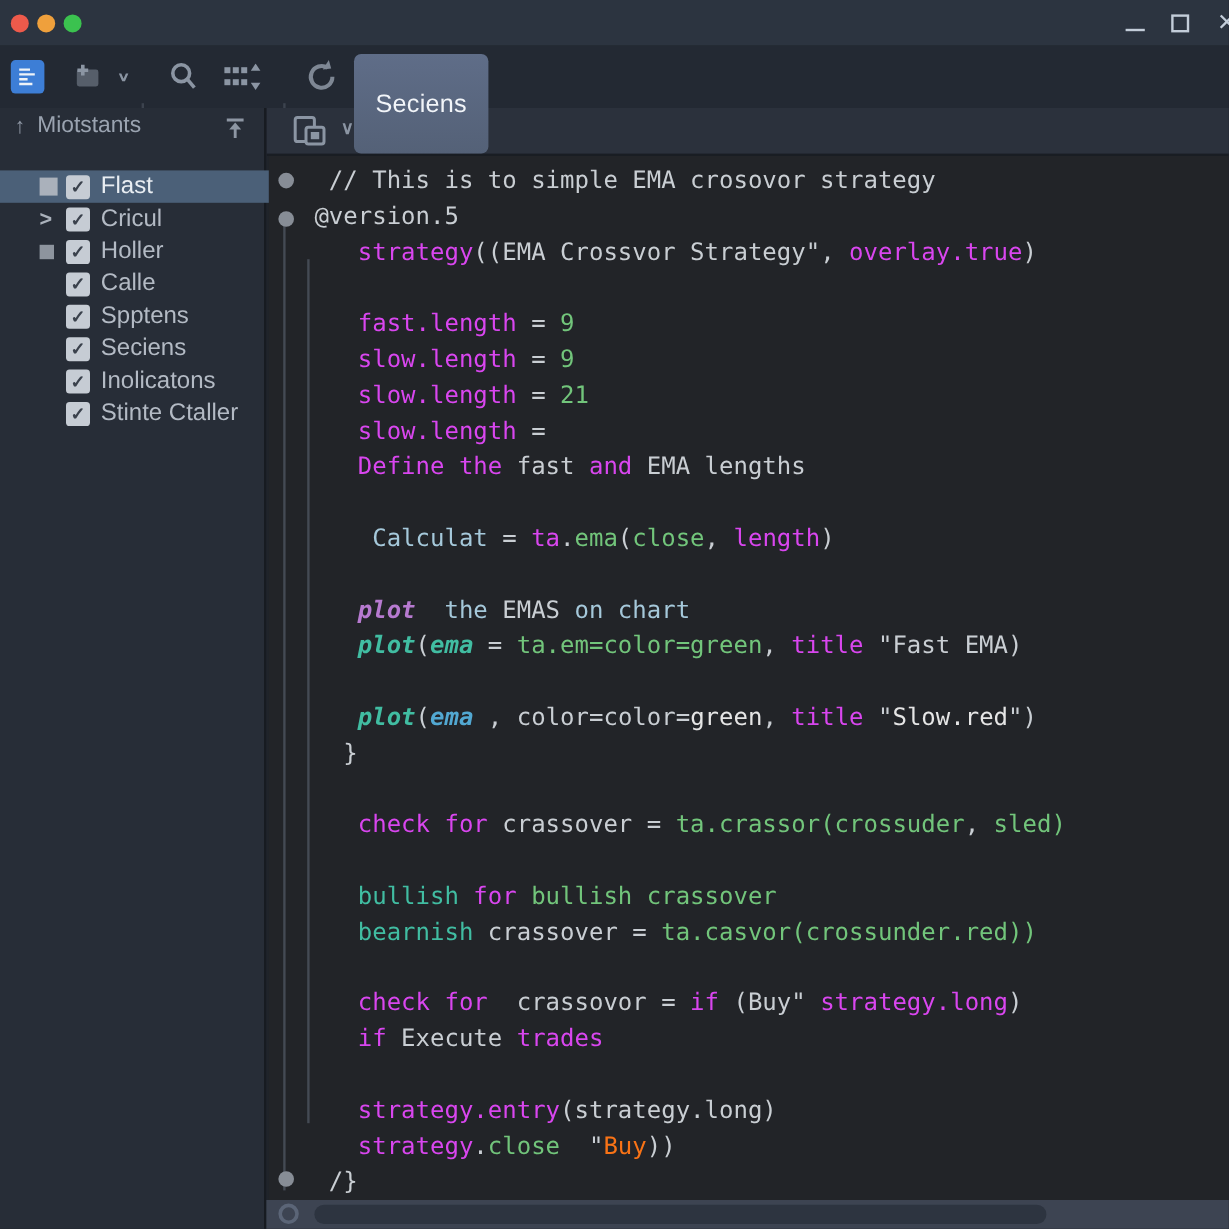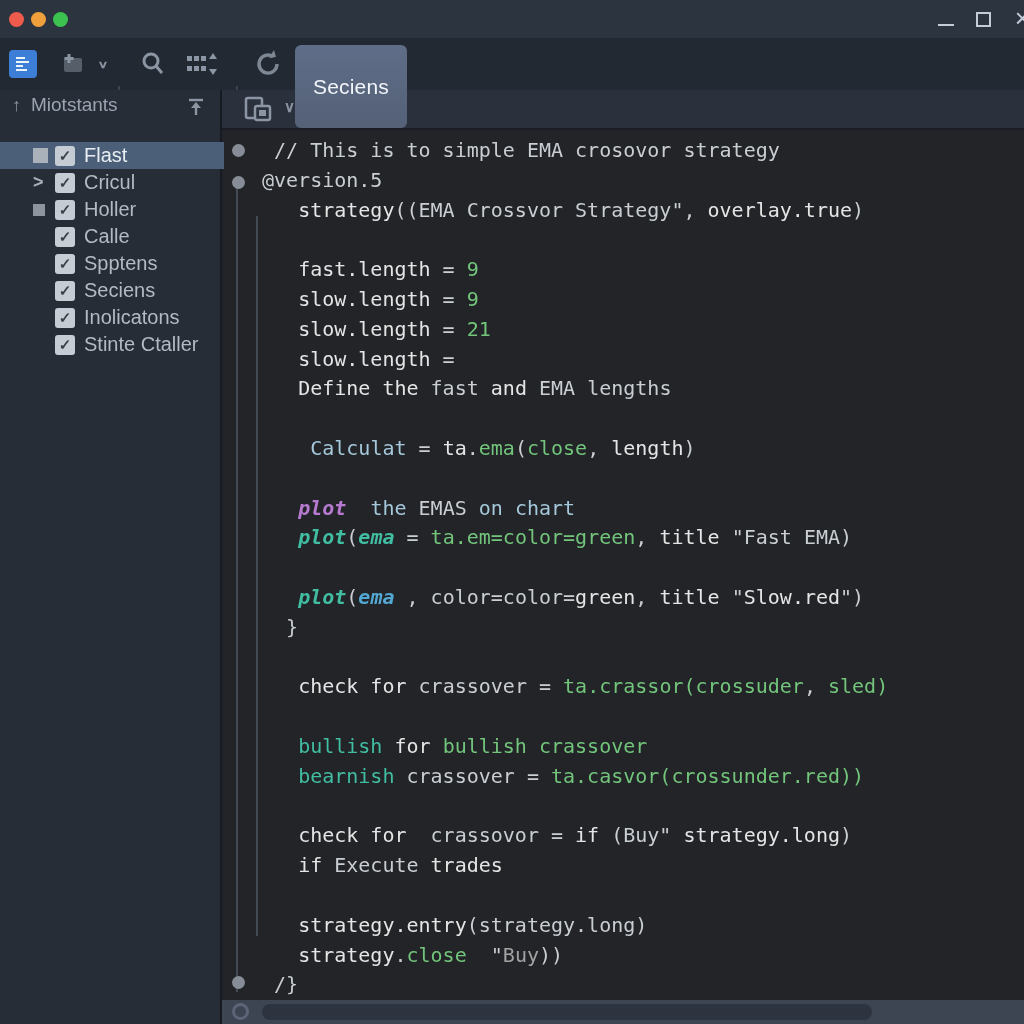--- a/index.html
+++ b/index.html
@@ -51,29 +51,29 @@
     display:flex;align-items:center;justify-content:center;color:#3a414c;font-size:15px;font-weight:bold}
 
   
   .editor{position:absolute;left:224px;top:130px;width:800px;height:870px;background:#222428;overflow:hidden}
   .gutter-dot{position:absolute;width:13px;height:13px;border-radius:50%;background:#878d96;left:8px}
   .guide{position:absolute;width:2px;background:#444a54}
   .code{position:absolute;left:38px;top:6px;font-family:"DejaVu Sans Mono",monospace;
     font-size:20px;line-height:29.8px;white-space:pre;color:#c9ced3}
   .code-line{min-height:29.8px}
   .tk-w{color:#c9ced3}
-  .tk-b{color:#e5e5e5}
+  .tk-b{color:#d946ef}
   .tk-g{color:#72c57b}
   .tk-t{color:#41bda2}
   .tk-ti{color:#41bda2;font-style:italic;font-weight:bold}
   .tk-pi{color:#b77ad0;font-style:italic;font-weight:bold}
   .tk-ci{color:#52a8d2;font-style:italic;font-weight:bold}
   .tk-r{color:#e5e5e5}
   .tk-pb{color:#a5c8da}
-  .tk-c{color:#a3a3a3}
+  .tk-c{color:#f97316}
 
   
   .hscroll{position:absolute;left:222px;top:1000px;width:802px;height:24px;background:#3d4452}
   .hs-circle{position:absolute;left:10px;top:3px;width:17px;height:17px;border-radius:50%;border:3px solid #5b6577}
   .hs-thumb{position:absolute;left:40px;top:4px;width:610px;height:16px;border-radius:8px;background:#2d3440}
 
   svg{display:block}
 </style>
 </head>
 <body>

